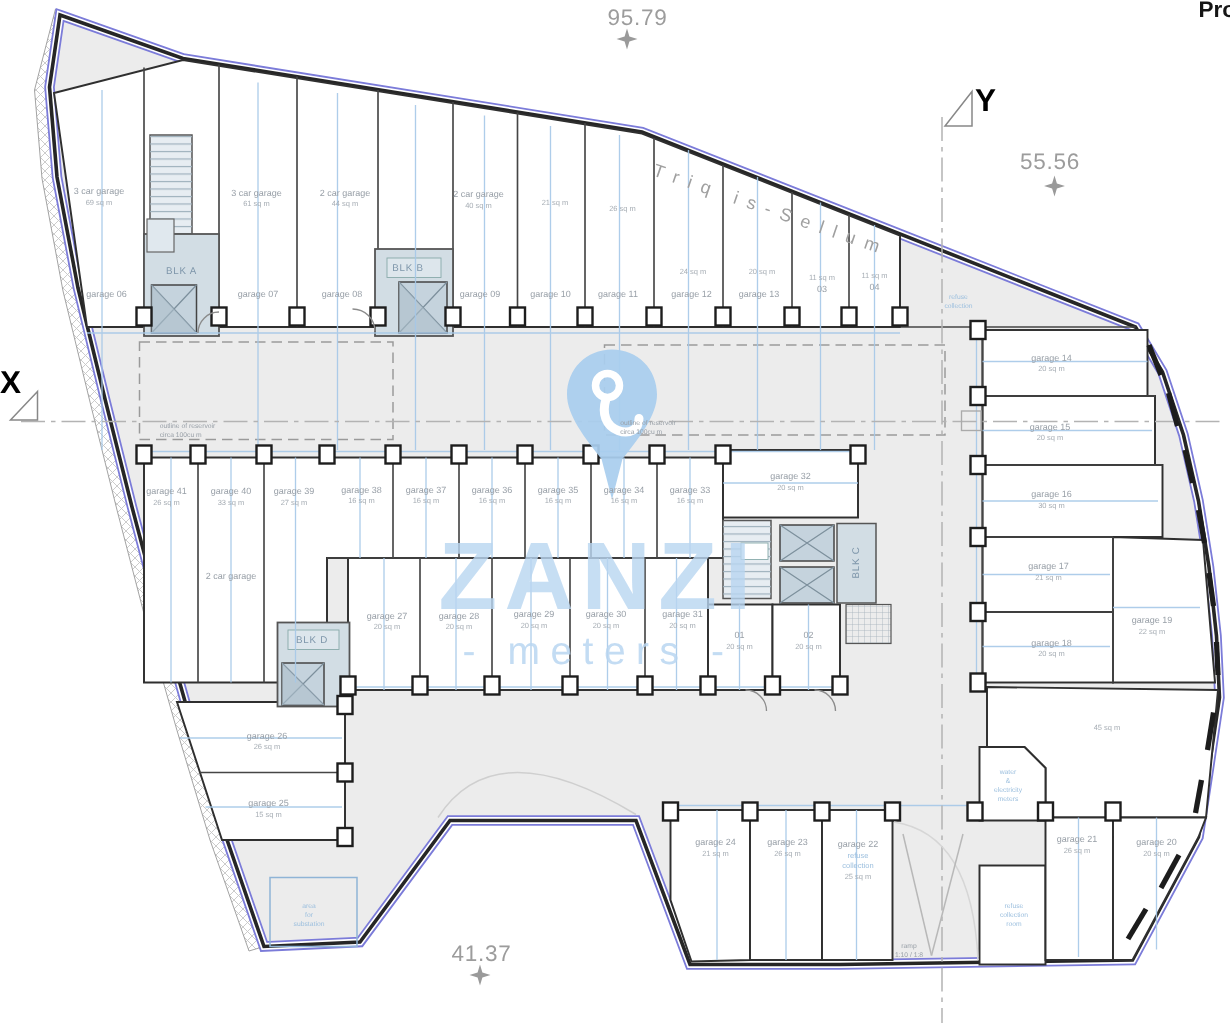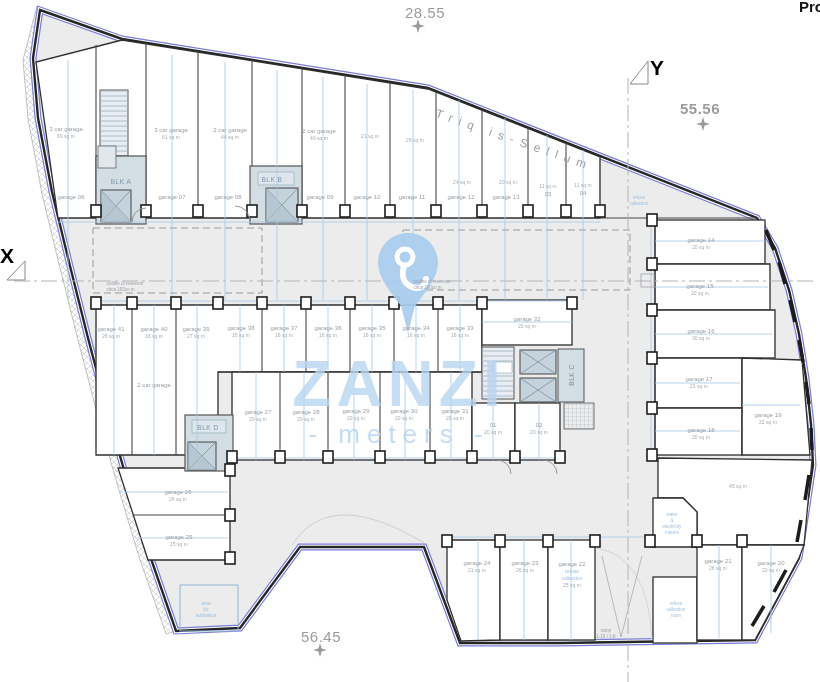--- a/index.html
+++ b/index.html
@@ -311,23 +311,23 @@
              C426,292 438,277 438,263 C438,246 425,233 408,233 Z" fill="#a9ceee" opacity="0.93"></path>
     <circle cx="405" cy="257" r="8" fill="none" stroke="#ffffff" stroke-width="5"></circle>
     <path d="M404,266 C401,276 404,284 412,287 C420,290 426,286 426,279" fill="none" stroke="#ffffff" stroke-width="6" stroke-linecap="round"></path>
   </g>
 </svg>
 
 <div class="wm-brand">ZANZI</div>
 <div class="wm-tag">- meters -</div>
 
 <div class="corner">Pro</div>
-<div class="lvl" style="left:425px;top:12px;">28.55</div>
-<div class="lvl" style="left:700px;top:108px;font-weight:bold;">55.56</div>
-<div class="lvl" style="left:321px;top:636px;">56.45</div>
+<div class="lvl" style="left:425px;top:12px;">95.79</div>
+<div class="lvl" style="left:700px;top:108px;">55.56</div>
+<div class="lvl" style="left:321px;top:636px;">41.37</div>
 <div class="street">Triq is-Sellum</div>
 <div class="axis" style="left:650px;top:56px;">Y</div>
 <div class="axis" style="left:0px;top:244px;">X</div>
 
 <div class="blk" style="left:121px;top:181px;">BLK A</div>
 <div class="blk" style="left:272px;top:179px;">BLK B</div>
 <div class="blk vert" style="left:571px;top:375px;">BLK C</div>
 <div class="blk" style="left:208px;top:427px;">BLK D</div>
 
 <div class="lbl" style="left:66px;top:132px;"><span class="nm">3 car garage</span><span class="ar">69 sq m</span></div>

